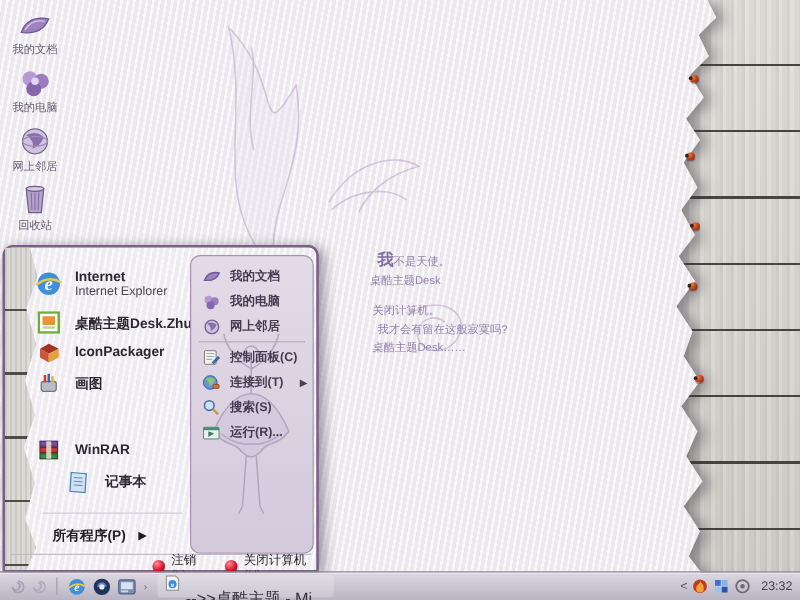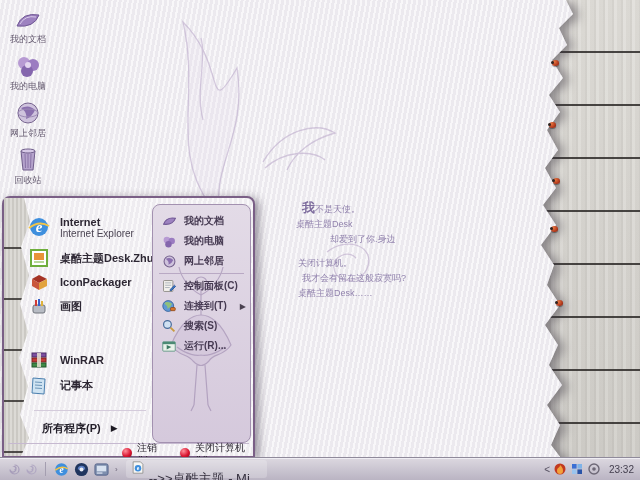--- a/index.html
+++ b/index.html
@@ -131,21 +131,20 @@
 
 <div class="ladybug" style="left:552px;top:60px;"></div>
 <div class="ladybug" style="left:549px;top:122px;"></div>
 <div class="ladybug" style="left:553px;top:178px;"></div>
 <div class="ladybug" style="left:551px;top:226px;"></div>
 <div class="ladybug" style="left:556px;top:300px;"></div>
 
 <div class="poem">
   <div class="l1"><span class="big">我</span><span>不是天使。</span></div>
   <div class="l2">桌酷主题Desk</div>
-  <div class="l3">却爱到了你.身边</div>
   <div class="gap"></div>
   <div class="l4">关闭计算机。</div>
   <div class="l5">我才会有留在这般寂寞吗?</div>
   <div class="l6">桌酷主题Desk……</div>
 </div>
 
 <div class="dicons">
   <div class="dicon">
     <div class="ig">
       <svg width="28" height="22" viewBox="0 0 28 22">
@@ -245,21 +244,21 @@
       <svg width="18" height="18" viewBox="0 0 18 18">
           <rect x="2" y="2" width="14" height="4" fill="#7b4fa0" stroke="#4d2f68"></rect>
           <rect x="2" y="7" width="14" height="4" fill="#c03a38" stroke="#7c1f1e"></rect>
           <rect x="2" y="12" width="14" height="4" fill="#3f8a46" stroke="#23542a"></rect>
           <rect x="7" y="2" width="4" height="14" fill="#e8e2d2" opacity="0.85"></rect>
         </svg>
     </div>
     <div class="txt">WinRAR</div>
   </div>
 
-  <div class="lrow" style="top:175px;">
+  <div class="lrow" style="top:175px;padding-left:24px;">
     <div class="ig">
       <svg width="16" height="19" viewBox="0 0 16 19">
           <path d="M2,2 L14,3 L13,18 L1,17 Z" fill="#cfe3f2" stroke="#4a7fae"></path>
           <path d="M4,6 L11,6.5 M4,9 L11,9.5 M4,12 L11,12.5" stroke="#6c95b8" fill="none"></path>
         </svg>
     </div>
     <div class="txt">记事本</div>
   </div>
 
   <div class="ldiv"></div>

